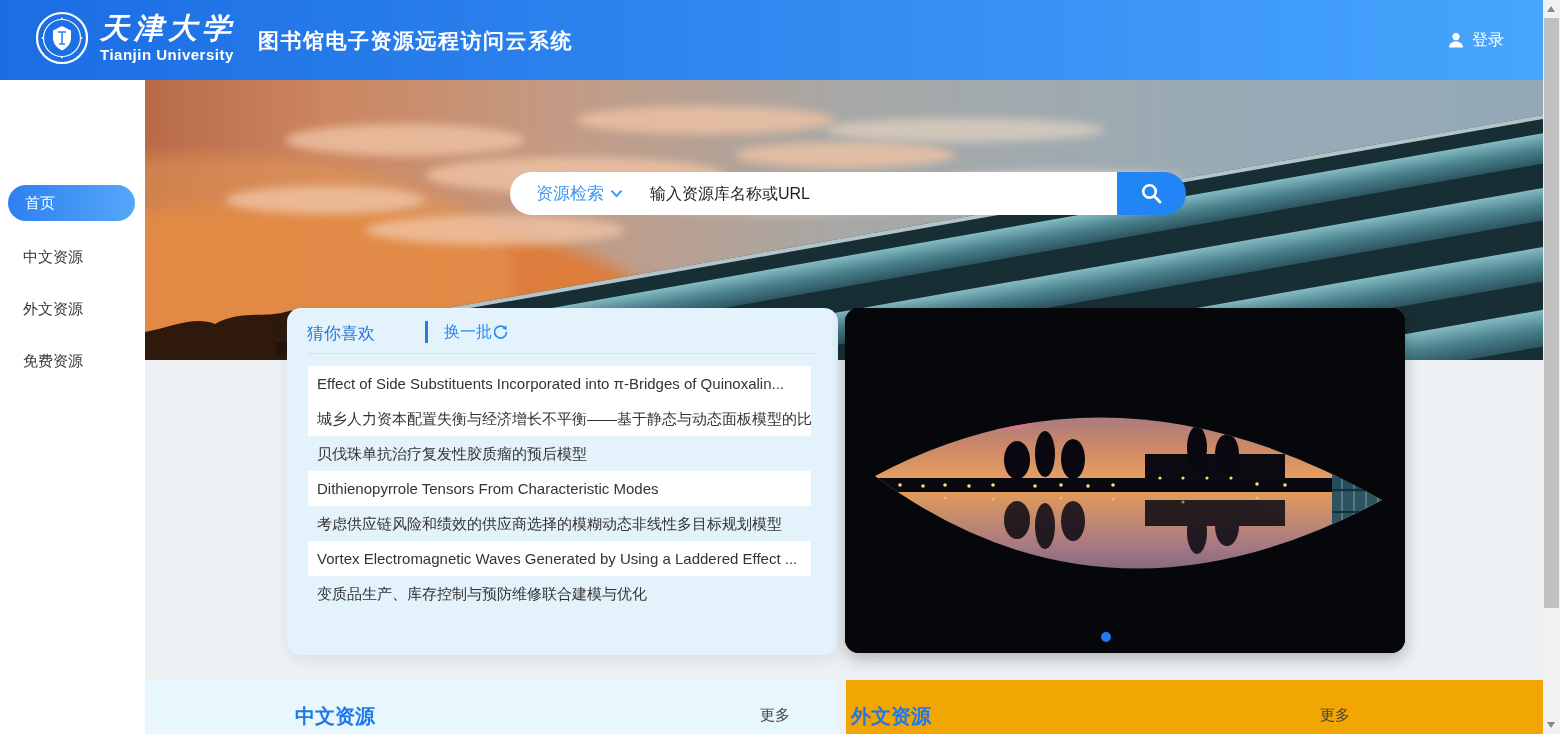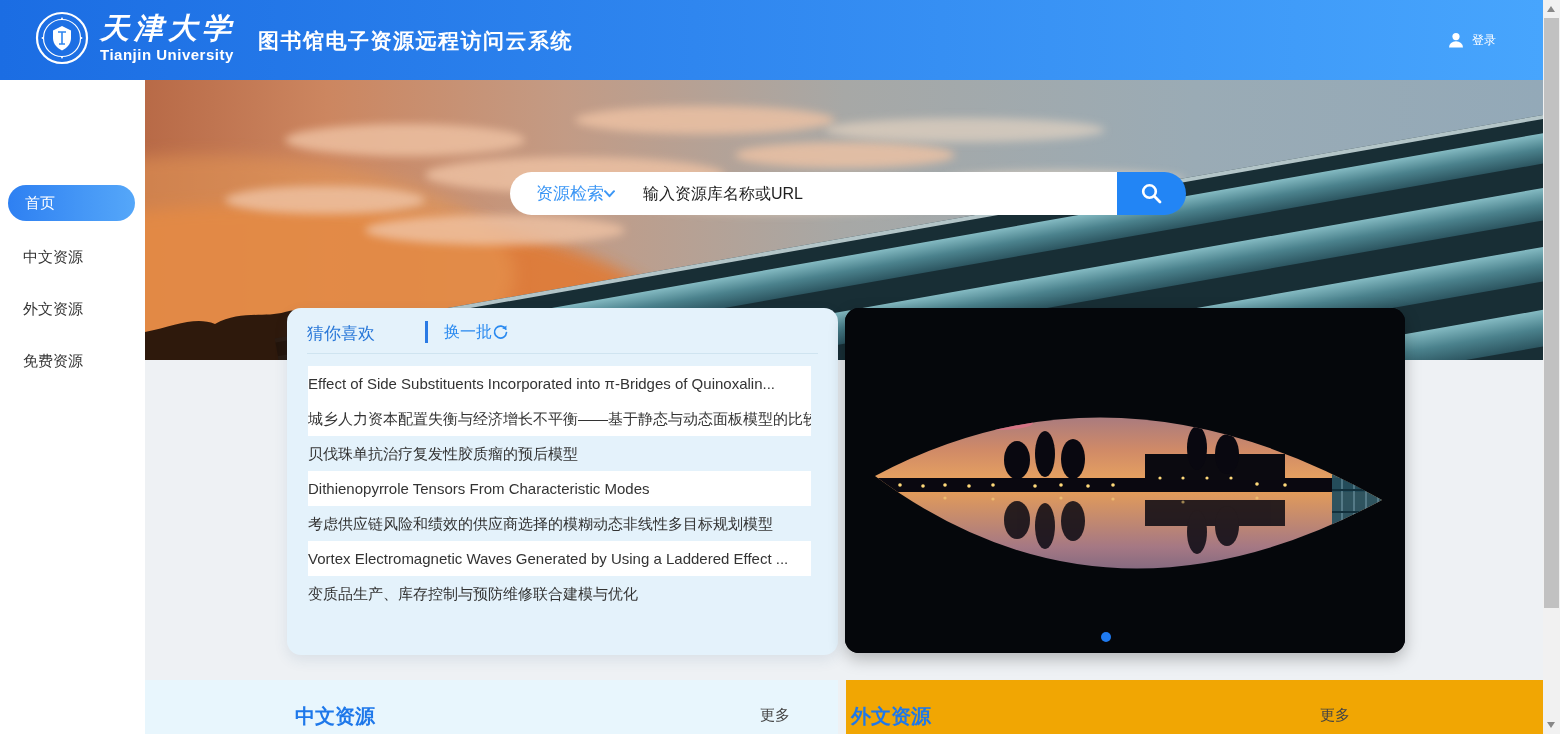--- a/index.html
+++ b/index.html
@@ -26,21 +26,21 @@
   }
   .logo-en { font-size:15px; font-weight:bold; letter-spacing:0.5px; line-height:20px; }
   .app-title {
     position:absolute; left:258px; top:27px;
     color:#fff; font-size:21px; font-weight:600; letter-spacing:1.5px; white-space:nowrap;
   }
   .login-btn {
     position:absolute; left:1447px; top:28px; height:24px;
     display:flex; align-items:center; gap:7px; color:#fff; cursor:pointer;
   }
-  .login-label { font-size:12px; }
+  .login-label { font-size:16px; }
 
   
   .scrollbar { position:absolute; left:1543px; top:0; width:17px; height:734px; background:#f1f1f1; }
   .sb-arrow { position:absolute; left:4px; width:0; height:0; border-left:4.5px solid transparent; border-right:4.5px solid transparent; }
   .sb-up { top:6px; border-bottom:6px solid #888; }
   .sb-down { bottom:6px; border-top:6px solid #888; }
   .sb-thumb { position:absolute; left:1px; top:18px; width:15px; height:590px; background:#c1c1c1; }
 
   
   .sidebar { position:absolute; left:0; top:80px; width:145px; height:705px; background:#fff; }
@@ -58,21 +58,21 @@
   
   .hero { position:absolute; left:145px; top:80px; width:1398px; height:280px; overflow:hidden; }
   .hero svg { display:block; width:100%; height:100%; }
 
   
   .searchbar { position:absolute; left:510px; top:172px; width:676px; height:43px; display:flex; }
   .search-left {
     flex:1; background:#fff; border-radius:22px 0 0 22px;
     display:flex; align-items:center; padding-left:26px;
   }
-  .search-cat { display:flex; align-items:center; cursor:pointer; }
+  .search-cat { display:flex; align-items:center; gap:7px; cursor:pointer; }
   .search-cat-label { color:#3b96f5; font-size:17px; white-space:nowrap; }
   .search-input {
     border:none; outline:none; background:transparent;
     margin-left:28px; font-size:16px; color:#1f1f1f; width:380px;
     font-family:"Liberation Sans", sans-serif;
   }
   .search-input::placeholder { color:#1f1f1f; opacity:1; }
   .search-btn {
     width:69px; background:#2285f5; border:none; cursor:pointer;
     border-radius:0 22px 22px 0;
@@ -84,21 +84,21 @@
     position:absolute; left:287px; top:308px; width:551px; height:347px;
     background:#e4f2fb; border-radius:14px; box-shadow:0 5px 14px rgba(40,80,120,.10);
   }
   .panel-title { position:absolute; left:20px; top:14px; font-size:17px; font-weight:normal; color:#2877d8; }
   .panel-vbar { position:absolute; left:138px; top:13px; width:3px; height:22px; background:#2a7ae4; }
   .panel-refresh { position:absolute; left:157px; top:14px; display:flex; align-items:center; gap:0; cursor:pointer; }
   .panel-refresh-label { color:#2a8af0; font-size:16px; }
   .panel-divider { position:absolute; left:20px; top:45px; width:511px; height:1px; background:#cfe4f0; }
   .rows { position:absolute; left:21px; top:58px; width:503px; }
   .row {
-    height:35px; line-height:35px; 
+    height:35px; line-height:35px; padding-left:9px;
     font-size:15px; color:#333; white-space:nowrap; overflow:hidden; cursor:pointer;
   }
   .row.white { background:#fff; }
 
   
   .carousel {
     position:absolute; left:845px; top:308px; width:560px; height:345px;
     background:#05070b; border-radius:14px; overflow:hidden;
     box-shadow:0 6px 16px rgba(0,0,0,.25); cursor:pointer;
   }

